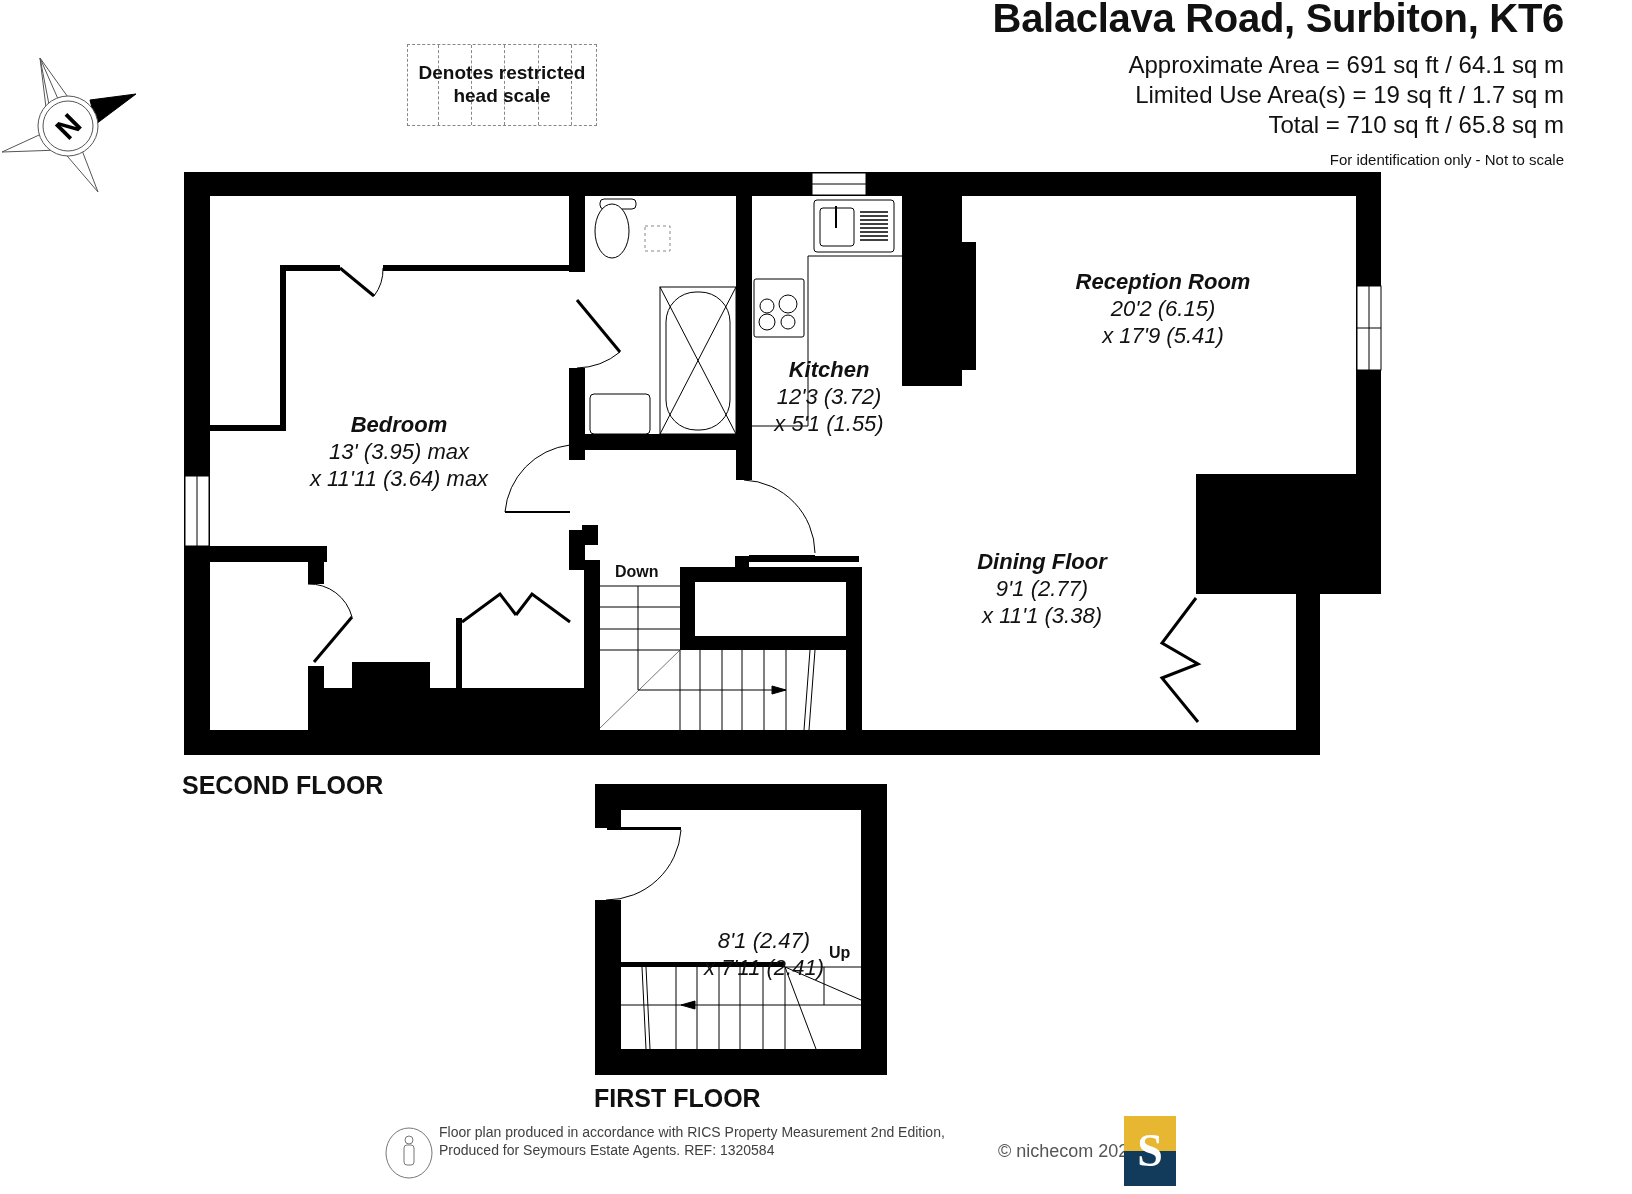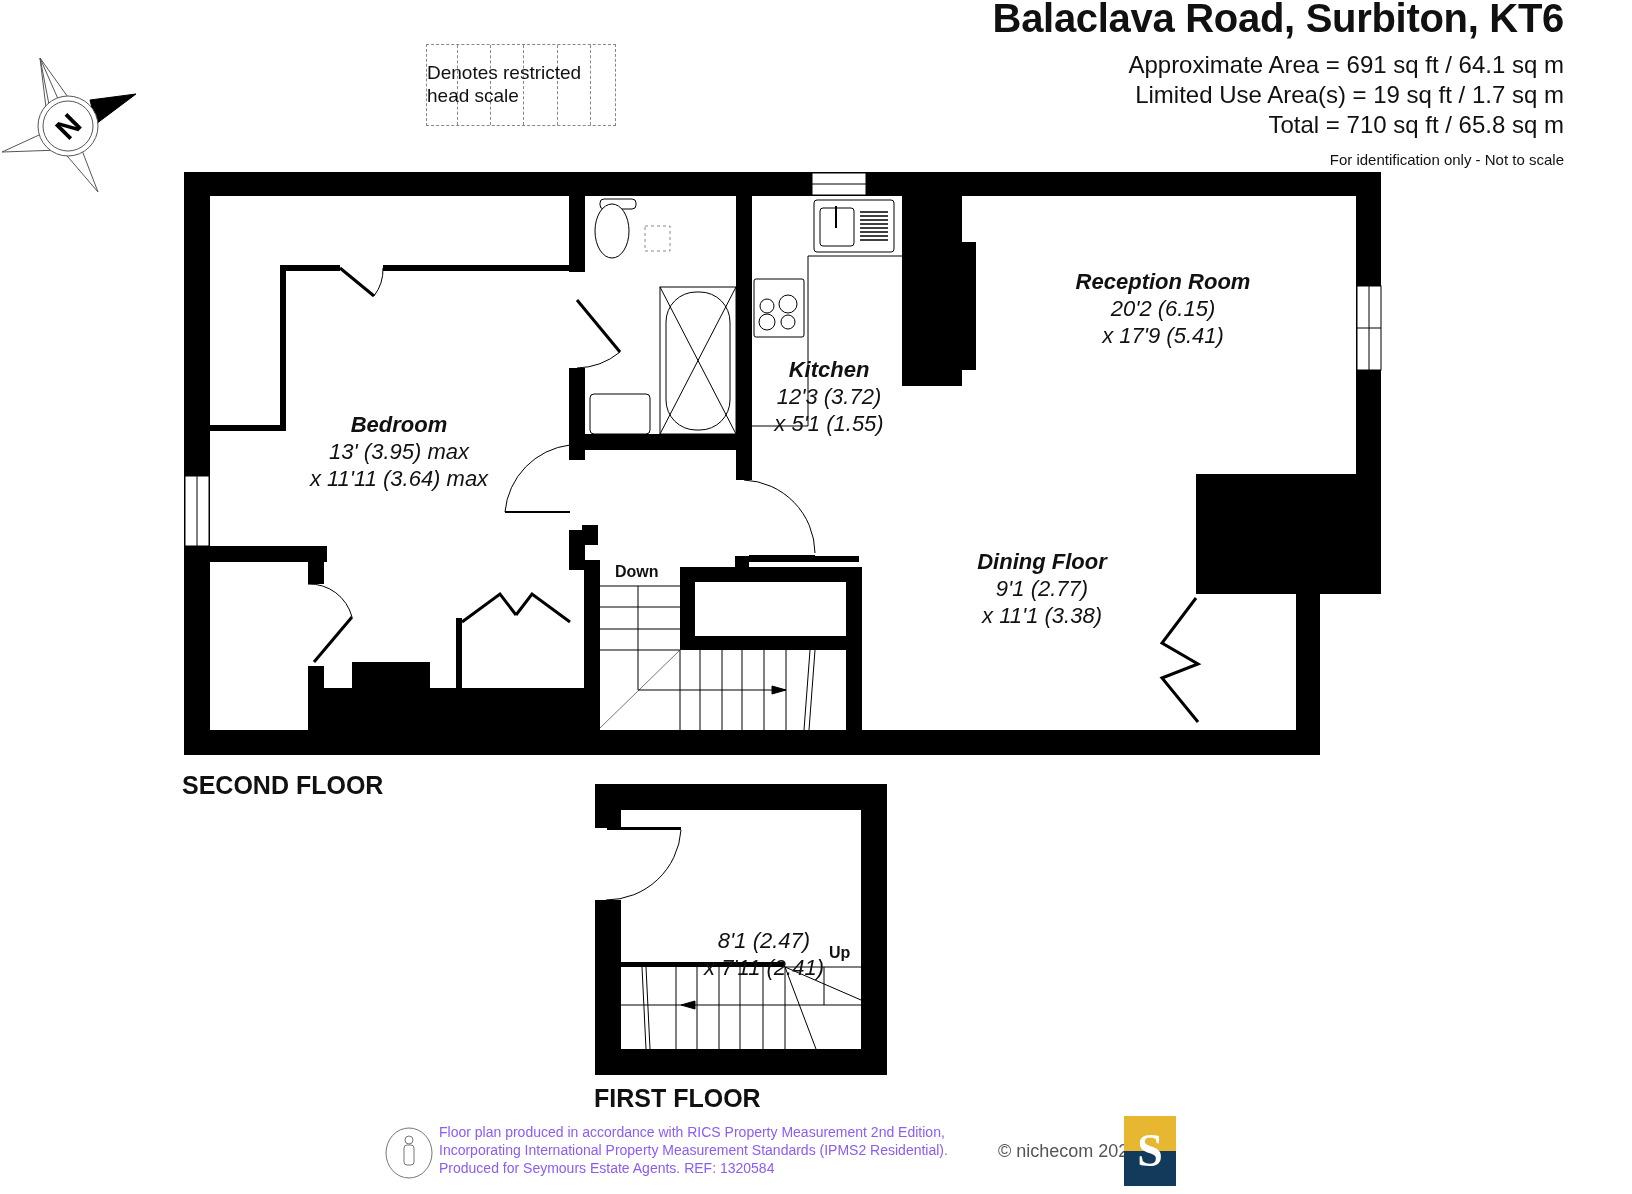--- a/index.html
+++ b/index.html
@@ -1,29 +1,29 @@
 <!DOCTYPE html>
 <html><head>
 <meta charset="utf-8">
 <style>
   html,body{margin:0;padding:0;background:#fff;}
   body{width:1632px;height:1194px;position:relative;overflow:hidden;font-family:"Liberation Sans",sans-serif;color:#111;}
   .abs{position:absolute;}
   .title{right:68px;top:-4px;font-size:40px;font-weight:bold;white-space:nowrap;letter-spacing:-0.3px;}
   .area{right:68px;font-size:24px;white-space:nowrap;text-align:right;}
   .ident{right:68px;top:151px;font-size:15px;white-space:nowrap;margin-left:24px;}
-  .legend{left:426px;top:44px;width:190px;height:82px;border:1px dashed #888;box-sizing:border-box;text-align:left;font-weight:normal;font-size:19px;line-height:23px;padding-top:15px;
+  .legend{left:407px;top:44px;width:190px;height:82px;border:1px dashed #888;box-sizing:border-box;text-align:center;font-weight:bold;font-size:19px;line-height:23px;padding-top:15px;
     background-image:repeating-linear-gradient(90deg,transparent 0 33px,transparent 33px 34px);}
   .legend .vl{position:absolute;top:0;bottom:0;border-left:1px dashed #888;}
   svg.plan{position:absolute;left:0;top:0;}
   .lbl{position:absolute;text-align:center;white-space:nowrap;font-size:22px;line-height:27px;transform:translateX(-50%);font-style:italic;}
   .lbl b{display:block;font-size:22px;}
   .floor-label{font-weight:bold;font-size:25px;white-space:nowrap;}
   .small-bold{font-weight:bold;font-size:16px;}
-  .footer{left:439px;top:1123px;font-size:14px;color:#8b5cf6;line-height:18px;white-space:nowrap;}
+  .footer{left:439px;top:1123px;font-size:14px;color:#404040;line-height:18px;white-space:nowrap;}
   .copy{left:998px;top:1141px;font-size:18px;color:#555;white-space:nowrap;}
   .logo{left:1124px;top:1116px;width:52px;height:70px;}
   .logo .top{height:35px;background:#e8b731;}
   .logo .bot{height:35px;background:#123a5a;}
   .logo span{position:absolute;left:0;right:0;top:10px;text-align:center;color:#fff;font-family:"Liberation Serif",serif;font-size:46px;font-weight:bold;line-height:50px;}
 </style>
 </head>
 <body>
 
 <div class="abs title">Balaclava Road, Surbiton, KT6</div>
@@ -234,21 +234,20 @@
 <div class="abs small-bold" style="left:829px;top:944px">Up</div>
 <div class="abs floor-label" style="left:594px;top:1084px">FIRST FLOOR</div>
 
 <svg class="abs" style="left:384px;top:1126px" width="50" height="54">
   <ellipse cx="25" cy="27" rx="23" ry="25" fill="none" stroke="#777" stroke-width="1"></ellipse>
   <circle cx="25" cy="14" r="4" fill="none" stroke="#777"></circle>
   <rect x="20" y="19" width="10" height="20" rx="3" fill="none" stroke="#777"></rect>
 </svg>
 <div class="abs footer">
   <div>Floor plan produced in accordance with RICS Property Measurement 2nd Edition,</div>
-  <div>Incorporating International Property Measurement Standards (IPMS2 Residential).</div>
   <div>Produced for Seymours Estate Agents.   REF: 1320584</div>
 </div>
 <div class="abs copy">© nichecom 2025.</div>
 <div class="abs logo">
   <div class="top"></div>
     <div class="bot"></div>
   <span>S</span>
 </div>
 
 </body></html>

